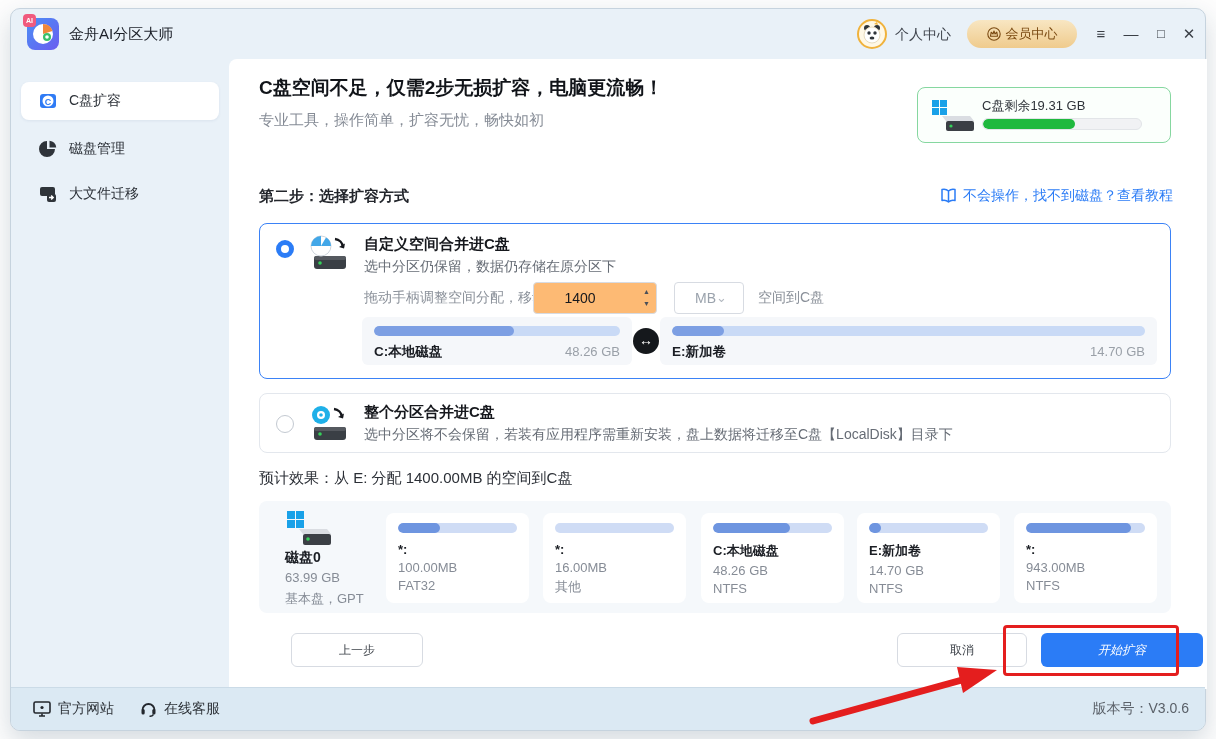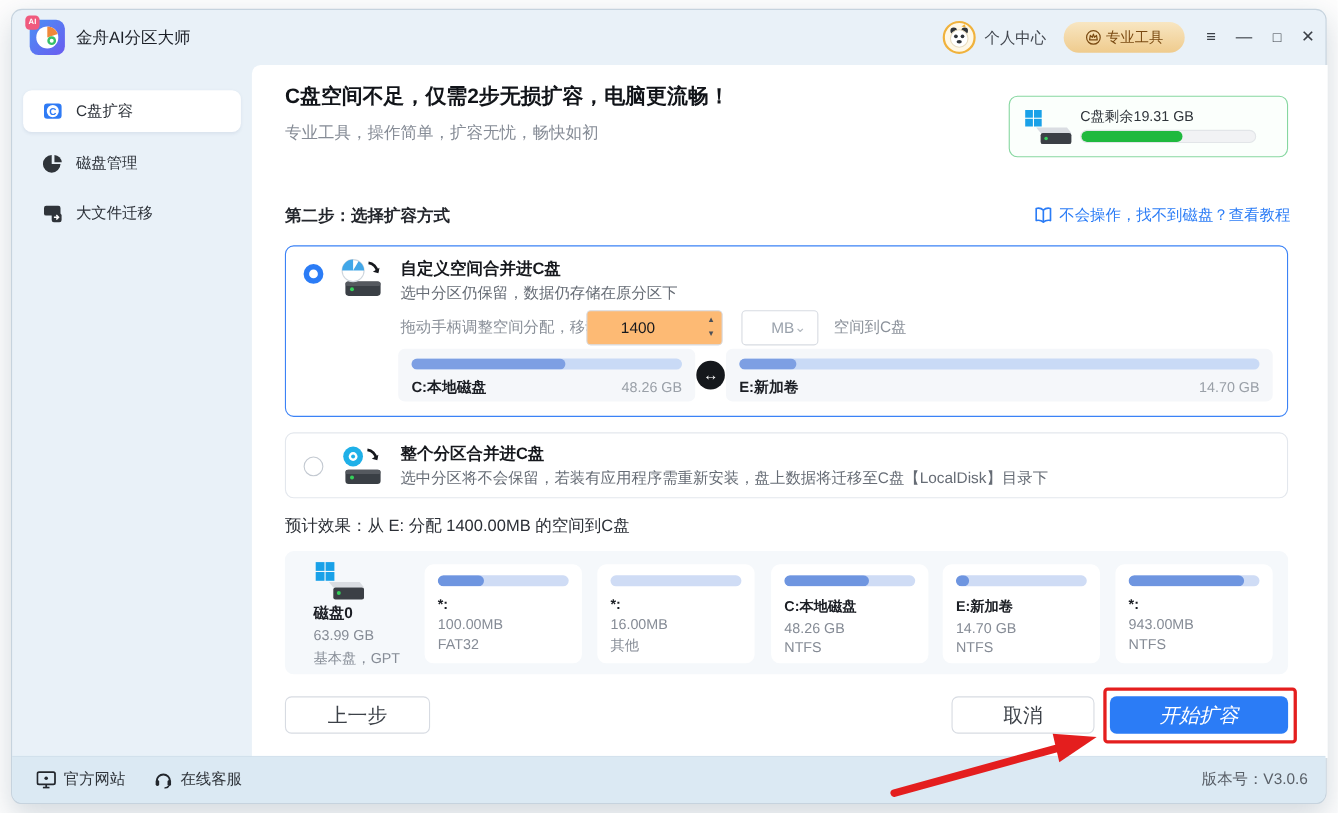--- a/index.html
+++ b/index.html
@@ -41,21 +41,21 @@
   .radio.on { top:16px; border:5px solid #2b7cf6; }
   .radio.off { top:21px; border:1.5px solid #c3c9d1; }
   .opt-icon { position:absolute; left:46px; }
   .opt-title { position:absolute; left:104px; font-size:15px; font-weight:bold; color:#16181d; }
   .opt-desc { position:absolute; left:104px; font-size:14px; color:#666c75; }
 
   .adjtext { position:absolute; font-size:14px; color:#8a9099; top:65px; }
   .numinput { position:absolute; left:273px; top:58px; width:124px; height:32px; border:1px solid #d7dbe2; border-radius:4px; background:#fdba74; }
   .numinput input { width:92px; height:30px; border:0; outline:0; text-align:center; font-size:14px; color:#16181d; font-family:"Liberation Sans",sans-serif; background:transparent; }
   .spin { position:absolute; right:6px; top:3px; display:flex; flex-direction:column; line-height:12px; font-size:7px; color:#4a4f57; cursor:pointer; }
-  .dropdown { position:absolute; left:414px; top:58px; width:70px; height:32px; border:1px solid #d7dbe2; border-radius:4px; display:flex; align-items:center; justify-content:flex-end; padding:0 10px 0 14px; font-size:14px; color:#9aa2ac; cursor:pointer; }
+  .dropdown { position:absolute; left:414px; top:58px; width:70px; height:32px; border:1px solid #d7dbe2; border-radius:4px; display:flex; align-items:center; justify-content:center; padding:0 10px 0 14px; font-size:14px; color:#9aa2ac; cursor:pointer; }
   .dropdown .chev { font-size:13px; color:#b3b9c0; line-height:10px; }
 
   .bars { position:absolute; left:102px; top:93px; width:795px; height:48px; }
   .dpanel { position:absolute; top:0; height:48px; background:#f5f7fa; border-radius:6px; padding:9px 12px; }
   .dpanel.left { left:0; width:270px; }
   .dpanel.right { left:298px; width:497px; }
   .dbar { width:100%; height:10px; border-radius:5px; background:#c9daf6; overflow:hidden; }
   .dfill { height:100%; background:#7d9fe3; border-radius:5px; }
   .dmeta { display:flex; justify-content:space-between; margin-top:7px; align-items:baseline; }
   .dname { font-size:13.5px; font-weight:bold; color:#1b1e24; }
@@ -68,21 +68,21 @@
   .diskinfo { position:absolute; left:26px; top:8px; }
   .diskname { position:absolute; left:26px; top:48px; font-size:14px; font-weight:bold; color:#1b1e24; }
   .disksize { position:absolute; left:26px; top:69px; font-size:13px; color:#868c96; }
   .disktype { position:absolute; left:26px; top:89px; font-size:13px; color:#868c96; }
   .pcard { position:absolute; top:12px; width:143px; height:90px; background:#fff; border-radius:8px; padding:10px 12px; cursor:pointer; }
   .pbar { width:100%; height:10px; border-radius:5px; background:#cfdcf5; overflow:hidden; }
   .pfill { height:100%; background:#6e95e0; border-radius:5px; }
   .pname { margin-top:9px; font-size:13px; font-weight:bold; color:#1b1e24; }
   .psub { margin-top:3px; font-size:13px; color:#868c96; }
 
-  .btn { position:absolute; top:574px; height:34px; border-radius:6px; font-size:18px; display:flex; align-items:center; justify-content:center; cursor:pointer; }
+  .btn { position:absolute; top:574px; height:34px; border-radius:6px; font-size:12px; display:flex; align-items:center; justify-content:center; cursor:pointer;margin-left:32px; }
   .btn.ghost { background:#fff; border:1px solid #d7dbe2; color:#3c4148; }
   .btn.prev { left:30px; width:132px; }
   .btn.cancel { left:636px; width:130px; }
   .btn.primary { left:780px; width:162px; background:#2b7cf6; color:#fff;font-style:italic; }
   .redbox { position:absolute; left:774px; top:566px; width:176px; height:51px; border:3px solid #e41e1e; border-radius:4px; pointer-events:none; }
 
   
   .footer { position:absolute; left:0; bottom:0; width:100%; height:43px; background:#dbe9f3; border-top:1px solid #cbdbe7; border-radius:0 0 9px 9px; display:flex; align-items:center; font-size:14px; color:#2f343a; }
   .flink { display:flex; align-items:center; gap:7px; cursor:pointer; }
   .promo-item { cursor:pointer; }
@@ -117,21 +117,21 @@
         <ellipse cx="13" cy="17" rx="2.4" ry="1.6" fill="#2f343a"></ellipse>
         <path d="M15 3 L18 1 L19 4 Z" fill="#f0b23c"></path>
       </svg>
     </div>
     <span class="tbtext" style="left:884px;">个人中心</span>
     <div class="pill">
       <svg width="14" height="14" viewBox="0 0 14 14">
         <circle cx="7" cy="7" r="6.2" fill="none" stroke="#7a4a12" stroke-width="1.1"></circle>
         <path d="M3.5 9.2 L4.2 5.2 L6 7 L7 4 L8 7 L9.8 5.2 L10.5 9.2 Z" fill="none" stroke="#7a4a12" stroke-width="1.1" stroke-linejoin="round"></path>
       </svg>
-      <span>专业工具</span>
+      <span>会员中心</span>
     </div>
     <span class="winbtn" style="left:1078px;">≡</span>
     <span class="winbtn" style="left:1108px;">—</span>
     <span class="winbtn" style="left:1138px; font-size:13px;">□</span>
     <span class="winbtn" style="left:1166px;">✕</span>
   </div>
 
   <div class="sidebar">
     <div class="side-item active" style="top:23px;">
       <svg width="18" height="18" viewBox="0 0 18 18">

